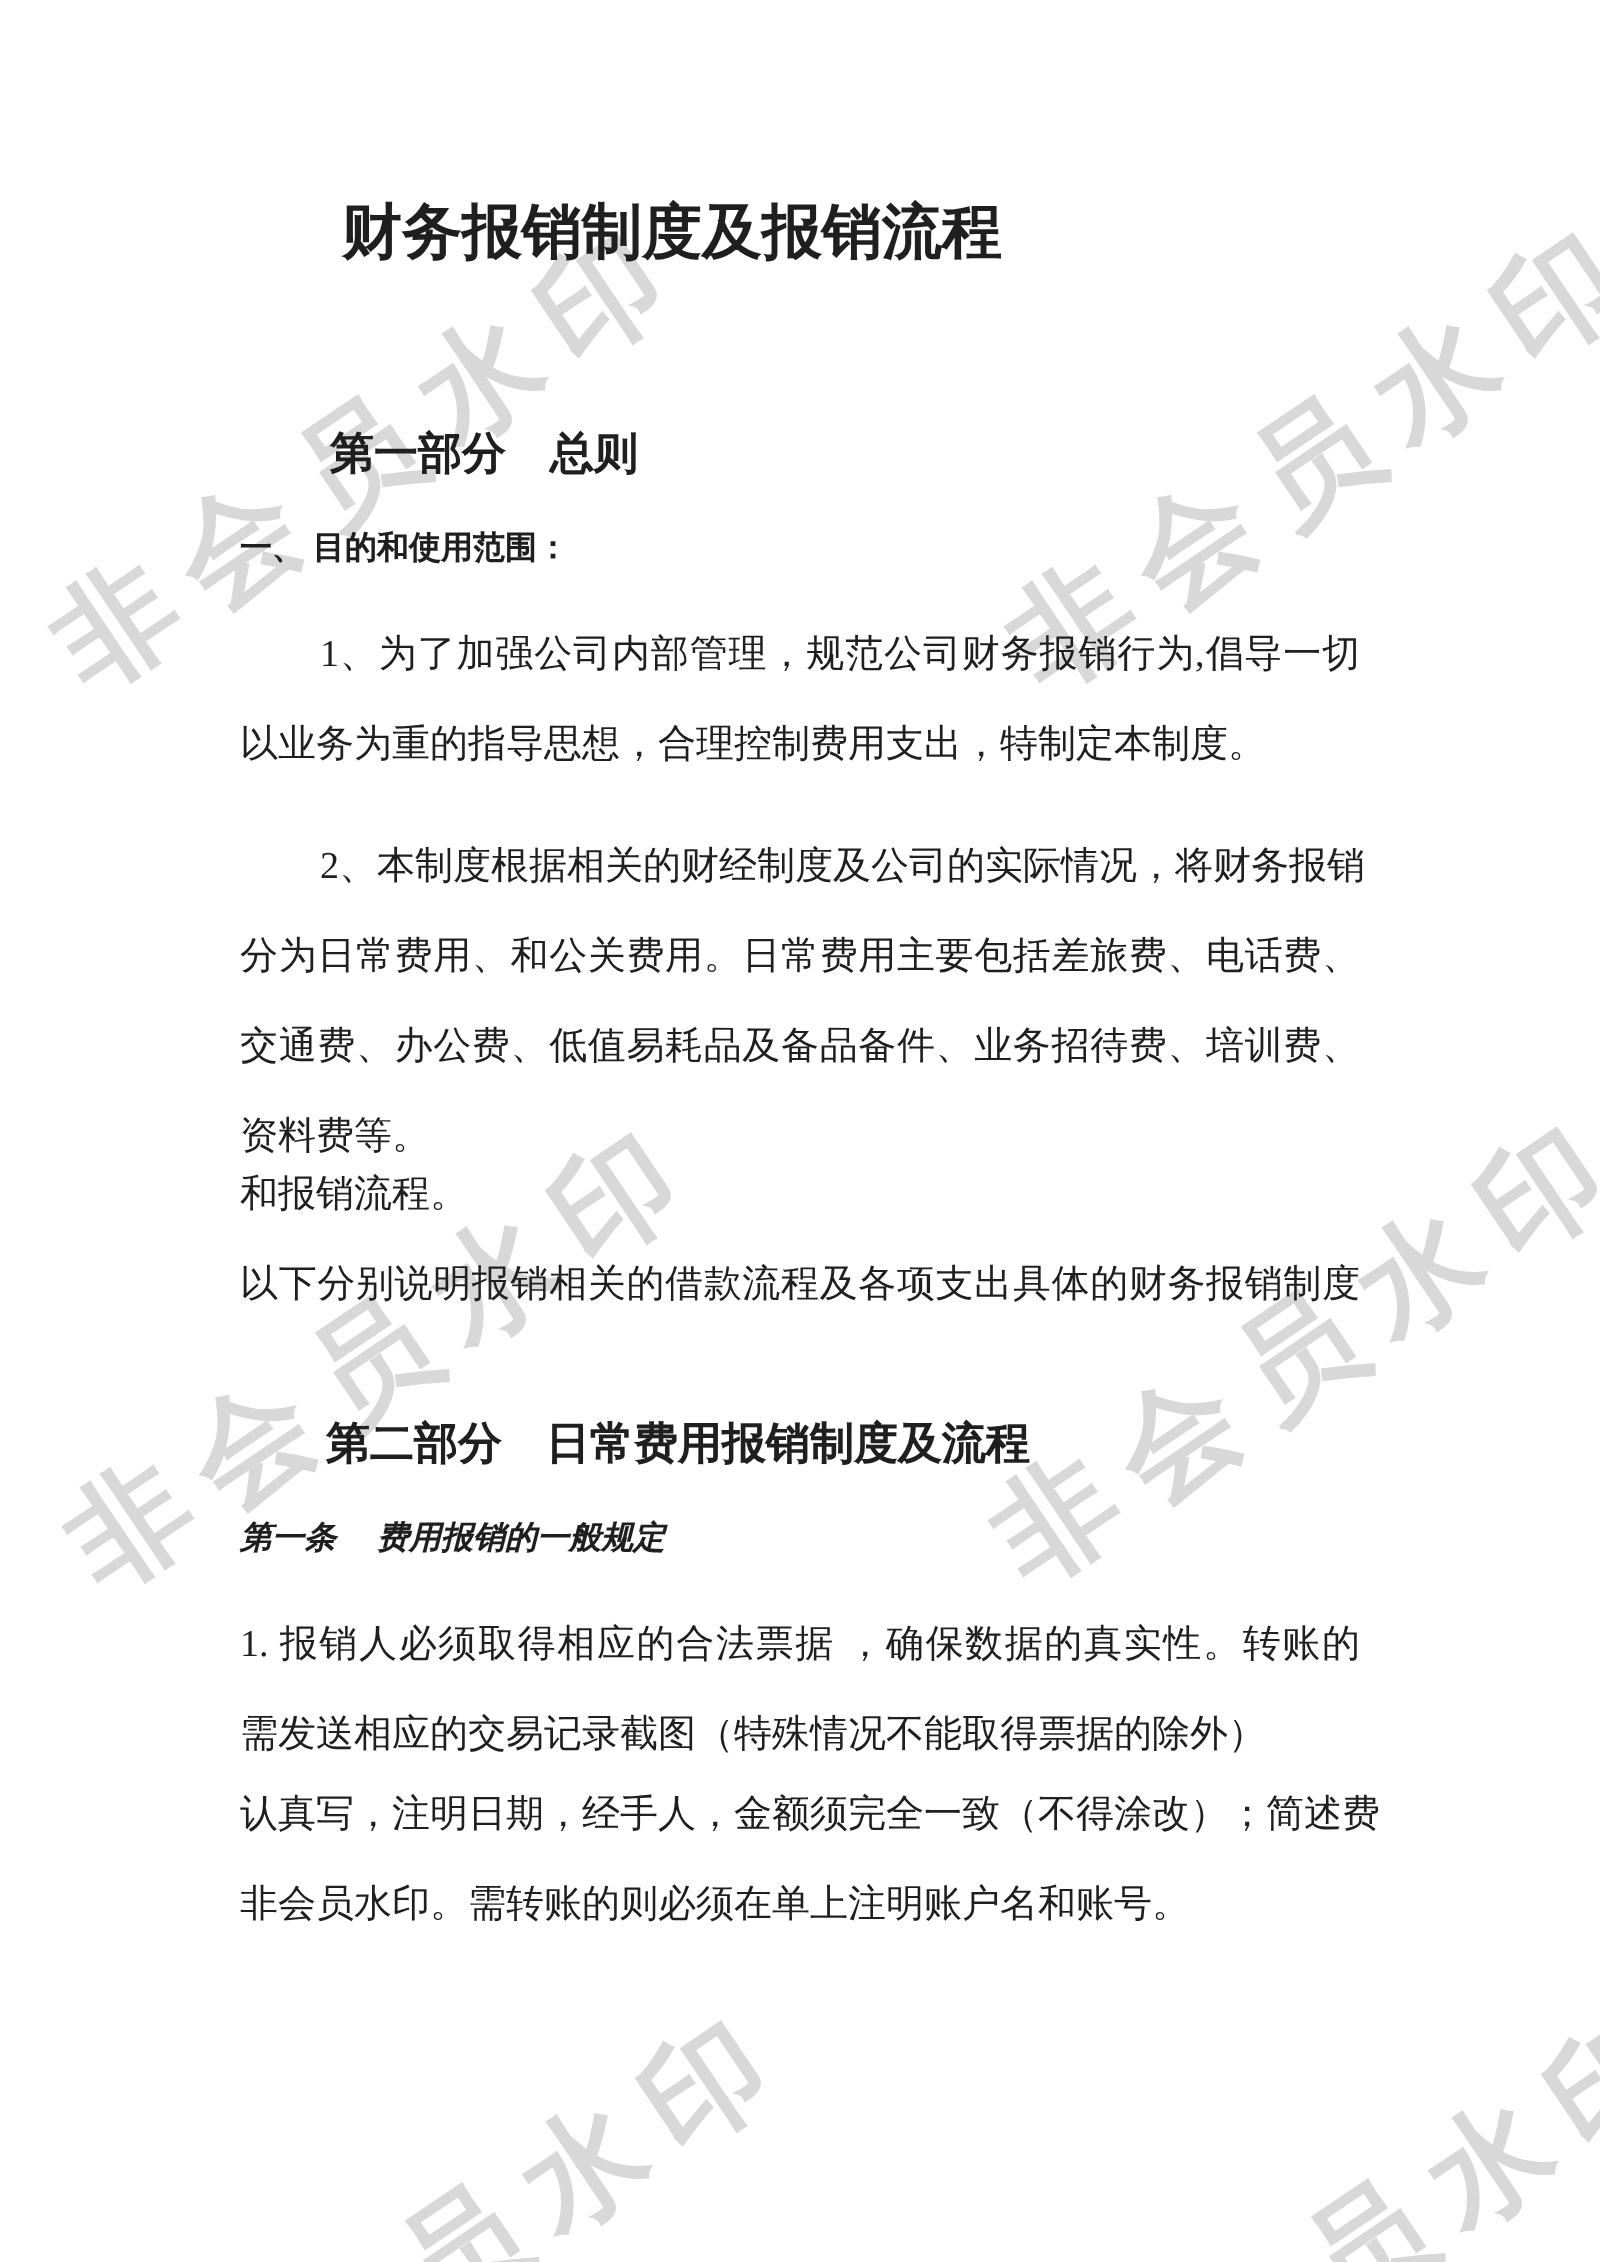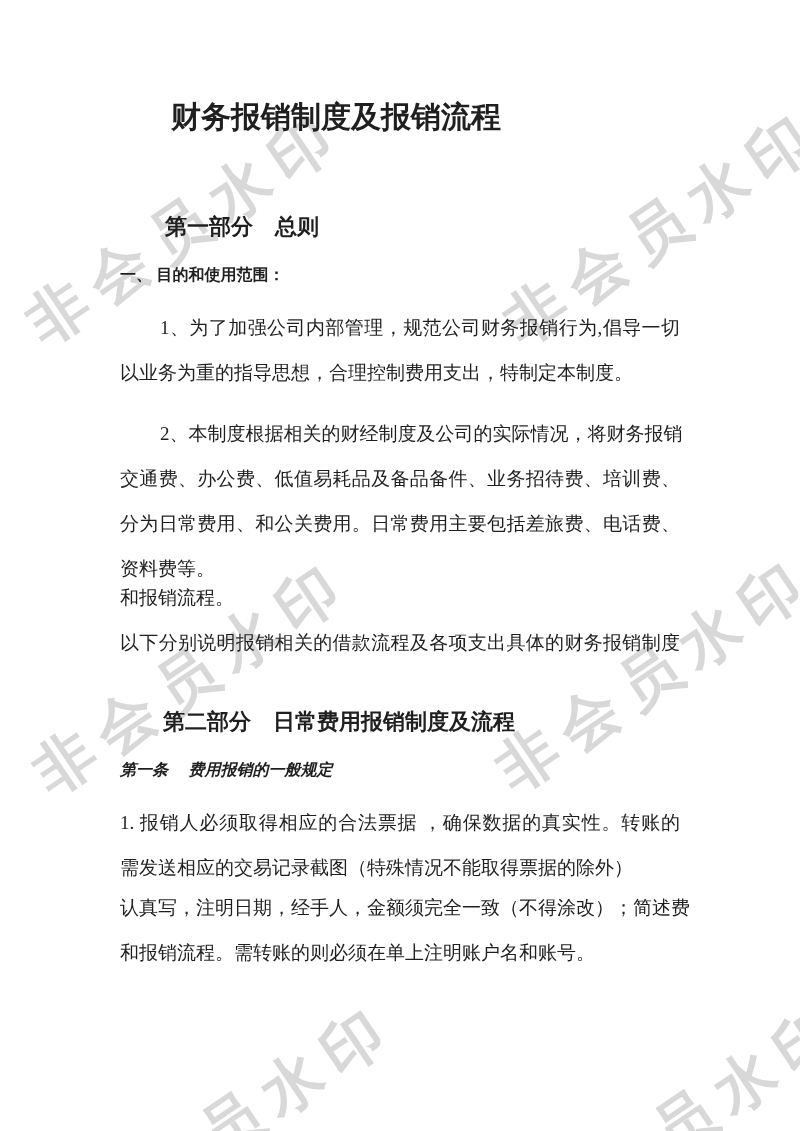--- a/index.html
+++ b/index.html
@@ -92,38 +92,38 @@
 
     <div class="h-sub purpose">一、 目的和使用范围：</div>
 
     <div class="para pa1">
       <div class="line indent">1、为了加强公司内部管理，规范公司财务报销行为,倡导一切</div>
       <div class="line last">以业务为重的指导思想，合理控制费用支出，特制定本制度。</div>
     </div>
 
     <div class="para pa2">
       <div class="line indent">2、本制度根据相关的财经制度及公司的实际情况，将财务报销</div>
+      <div class="line">分为日常费用、和公关费用。日常费用主要包括差旅费、电话费、</div>
       <div class="line">交通费、办公费、低值易耗品及备品备件、业务招待费、培训费、</div>
-      <div class="line">分为日常费用、和公关费用。日常费用主要包括差旅费、电话费、</div>
       <div class="line last">资料费等。</div>
     </div>
 
     <div class="para pa3">
       <div class="line last">和报销流程。</div>
       <div class="line">以下分别说明报销相关的借款流程及各项支出具体的财务报销制度</div>
     </div>
 
     <div class="h-part p2">第二部分　日常费用报销制度及流程</div>
 
     <div class="h-sub article">第一条　 费用报销的一般规定</div>
 
     <div class="para pa4">
       <div class="line">1. 报销人必须取得相应的合法票据 ，确保数据的真实性。转账的</div>
       <div class="line last">需发送相应的交易记录截图（特殊情况不能取得票据的除外）</div>
     </div>
 
     <div class="para pa5">
       <div class="line">认真写，注明日期，经手人，金额须完全一致（不得涂改）；简述费</div>
-      <div class="line last">和报销流程。需转账的则必须在单上注明账户名和账号。</div>
+      <div class="line last">非会员水印。需转账的则必须在单上注明账户名和账号。</div>
     </div>
 
   </div>
 </div>
 
 </body></html>

